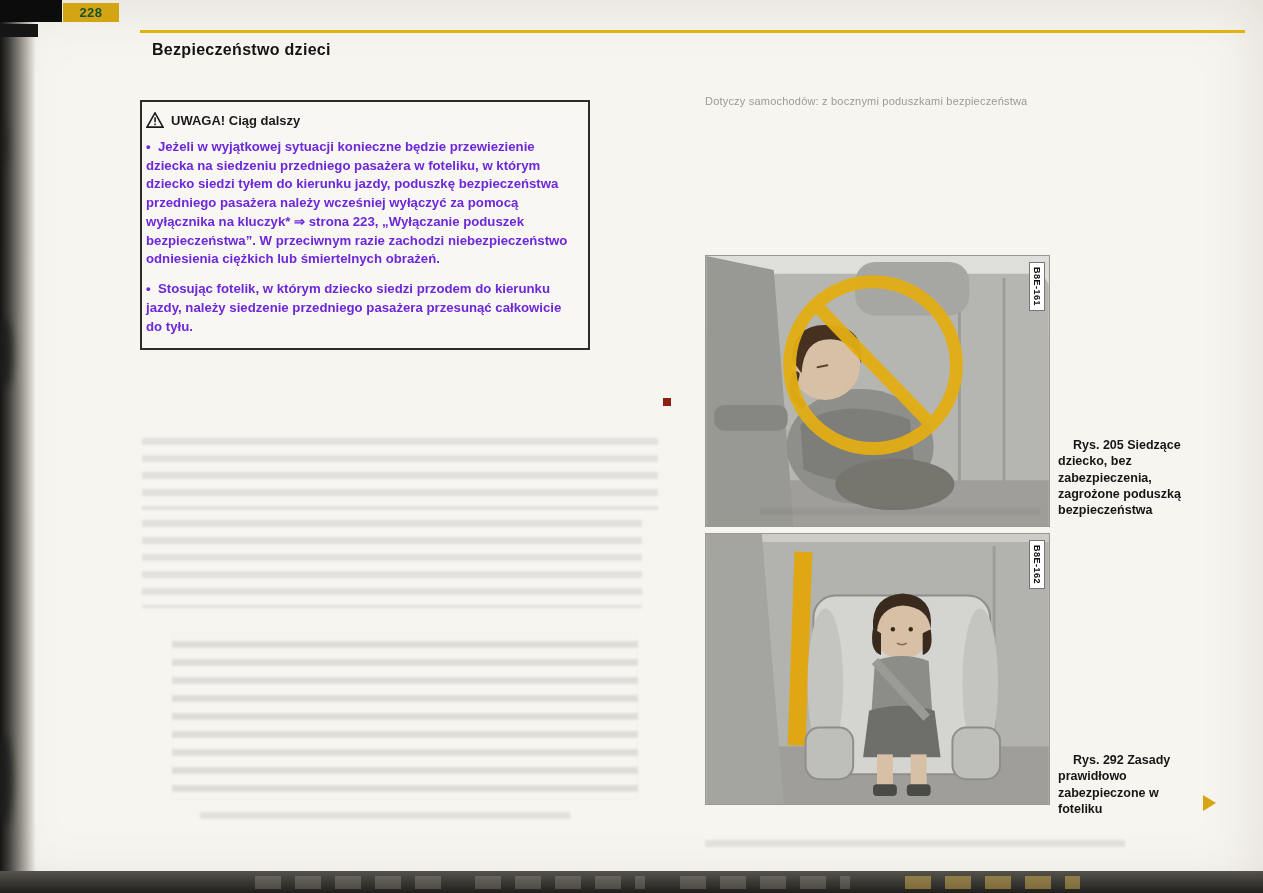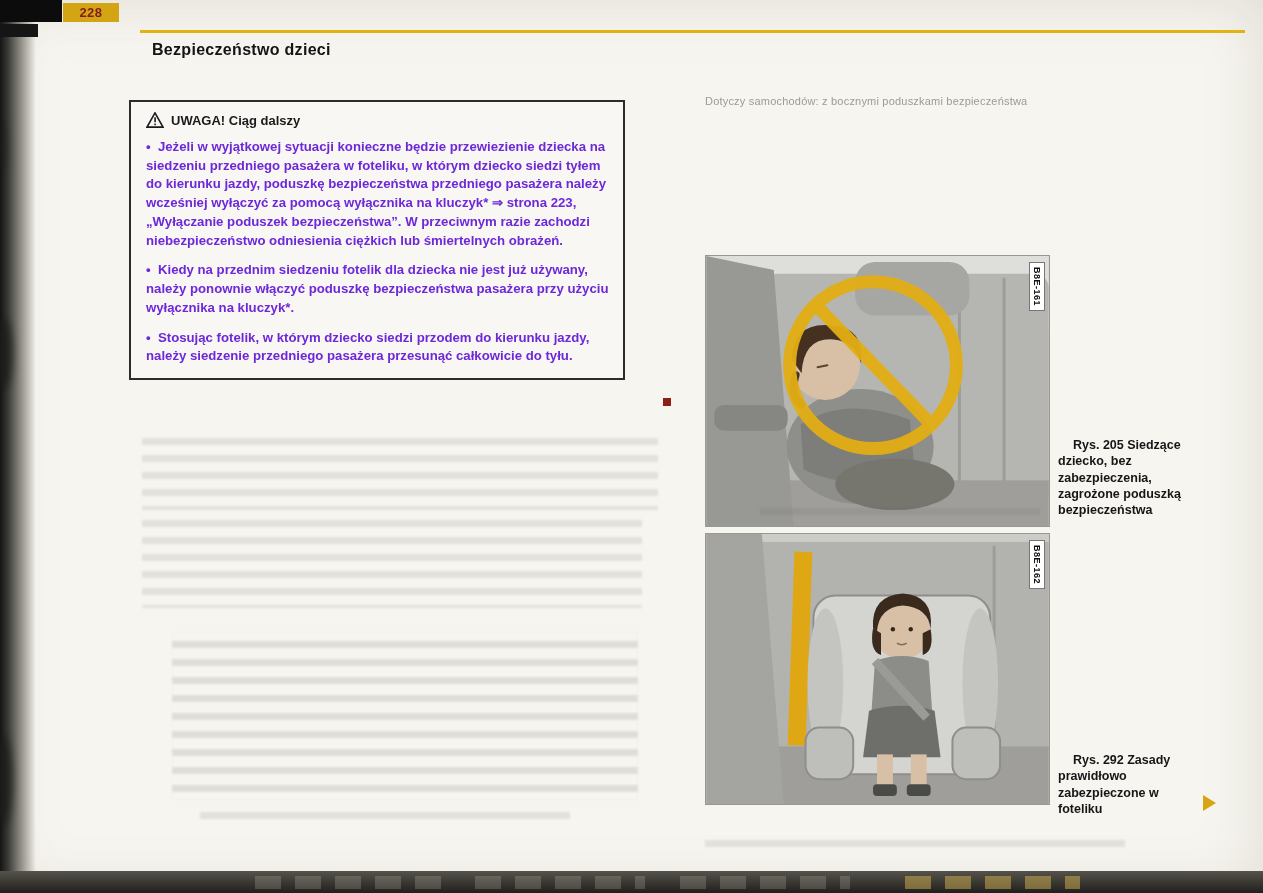--- a/index.html
+++ b/index.html
@@ -17,29 +17,29 @@
     background:linear-gradient(to right,#141414 0,#3a3a38 8px,#8a887f 20px,rgba(180,176,166,0) 36px); }
   .tab-1 { position:absolute; left:0; top:0; width:62px; height:22px; background:#0c0c0c; }
   .tab-2 { position:absolute; left:0; top:24px; width:38px; height:13px; background:#151515; }
   .smudge { position:absolute; background:#1c1c1a; filter:blur(4px); border-radius:50%; opacity:.8; }
   .smudge.s1 { left:-6px; top:318px; width:18px; height:70px; }
   .smudge.s2 { left:-8px; top:735px; width:20px; height:90px; }
   .smudge.s3 { left:-6px; top:120px; width:12px; height:50px; opacity:.5; }
 
   
   .page-badge { position:absolute; left:63px; top:3px; width:56px; height:19px;
-    background:#d3a414; color:#7f1d1d; font-weight:bold; font-size:13px;
+    background:#d3a414; color:#14532d; font-weight:bold; font-size:13px;
     display:flex; align-items:center; justify-content:center; letter-spacing:.5px; }
   .page-title { position:absolute; left:152px; top:4px; font-size:16px; font-weight:bold;
     color:#141414; letter-spacing:.3px;margin-top:37px; }
   .header-rule { position:absolute; left:140px; top:30px; width:1105px; height:3px; background:#e2b112; }
 
   
-  .warning-box { position:absolute; left:129px; top:100px; width:496px;
-    border:2px solid #2c2c2c; padding:10px 14px 12px 15px; background:rgba(255,255,255,.25); }
+  .warning-box { position:absolute; left:140px; top:100px; width:450px;
+    border:2px solid #2c2c2c; padding:10px 14px 12px 4px; background:rgba(255,255,255,.25); }
   .warning-head { display:flex; align-items:center; gap:7px; margin-bottom:10px; }
   .warning-head .w-title { font-size:13px; font-weight:bold; color:#1a1a1a; }
   .warn-icon { width:18px; height:16px; flex:0 0 auto; }
   .warning-box ul { list-style:none; }
   .warning-box li { position:relative; font-size:13.2px; font-weight:bold; color:#6d28d9;
     line-height:1.42; margin-bottom:11px; }
   .warning-box li::before { content:"\2022\00a0\00a0"; }
   .warning-box li:last-child { margin-bottom:0; }
 
   .section-marker { position:absolute; left:663px; top:398px; width:8px; height:8px; background:#8d1f14; }
@@ -117,21 +117,20 @@
     <div class="warning-head">
       <svg class="warn-icon" viewBox="0 0 20 18">
         <path d="M10 1 L19 17 L1 17 Z" fill="none" stroke="#1a1a1a" stroke-width="1.8"></path>
         <rect x="9.2" y="6" width="1.8" height="5.5" fill="#1a1a1a"></rect>
         <rect x="9.2" y="13" width="1.8" height="1.8" fill="#1a1a1a"></rect>
       </svg>
       <span class="w-title">UWAGA! Ciąg dalszy</span>
     </div>
     <ul>
       <li>Jeżeli w wyjątkowej sytuacji konieczne będzie przewiezienie dziecka na siedzeniu przedniego pasażera w foteliku, w którym dziecko siedzi tyłem do kierunku jazdy, poduszkę bezpieczeństwa przedniego pasażera należy wcześniej wyłączyć za pomocą wyłącznika na kluczyk* ⇒ strona 223, „Wyłączanie poduszek bezpieczeństwa”. W przeciwnym razie zachodzi niebezpieczeństwo odniesienia ciężkich lub śmiertelnych obrażeń.</li>
-      <li>Kiedy na przednim siedzeniu fotelik dla dziecka nie jest już używany, należy ponownie włączyć poduszkę bezpieczeństwa pasażera przy użyciu wyłącznika na kluczyk*.</li>
       <li>Stosując fotelik, w którym dziecko siedzi przodem do kierunku jazdy, należy siedzenie przedniego pasażera przesunąć całkowicie do tyłu.</li>
     </ul>
   </div>
   <div class="section-marker"></div>
 
   <div class="applies-note">Dotyczy samochodów: z bocznymi poduszkami bezpieczeństwa</div>
 
   <div class="figure f1">
     <svg viewBox="0 0 345 272">
       <rect x="0" y="0" width="345" height="272" fill="#ccccc8"></rect>

